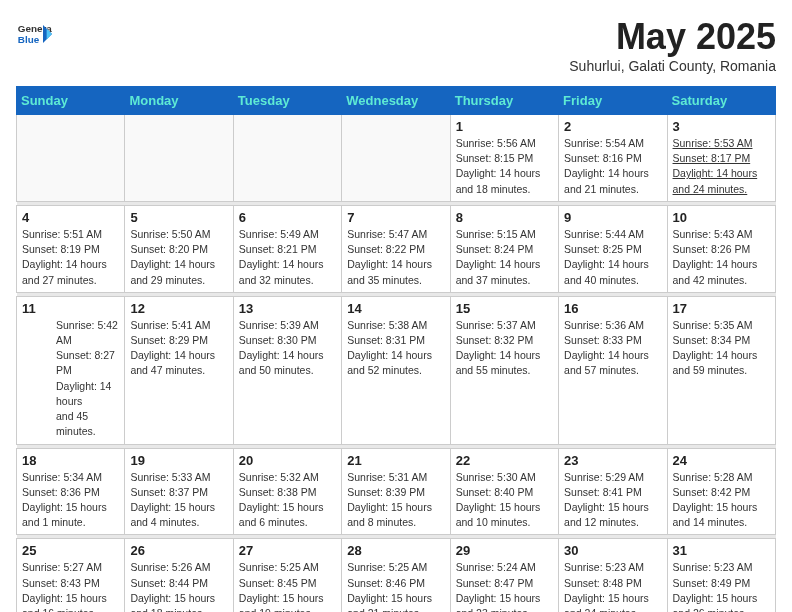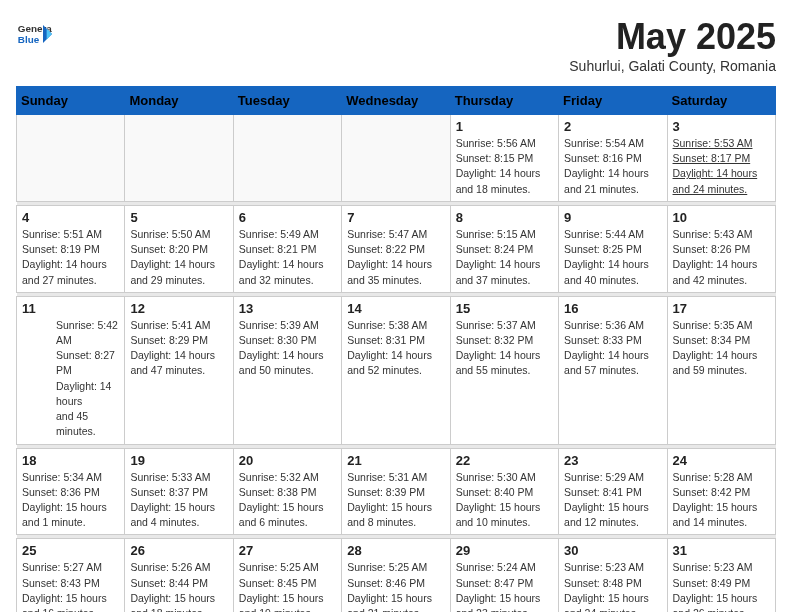--- a/index.html
+++ b/index.html
@@ -37,21 +37,21 @@
       font-size: 14px;
       color: #333;
     }
     .calendar {
       width: 100%;
       border-collapse: collapse;
       font-size: 11px;
     }
     .calendar th {
       background: #1565c0;
-      color: #000000;
+      color: #5eead4;
       padding: 6px 4px;
       text-align: left;
       font-size: 13px;
       font-weight: bold;
       border: 1px solid #1565c0;
     }
     .calendar td {
       border: 1px solid #ccc;
       vertical-align: top;
       padding: 4px 5px;

